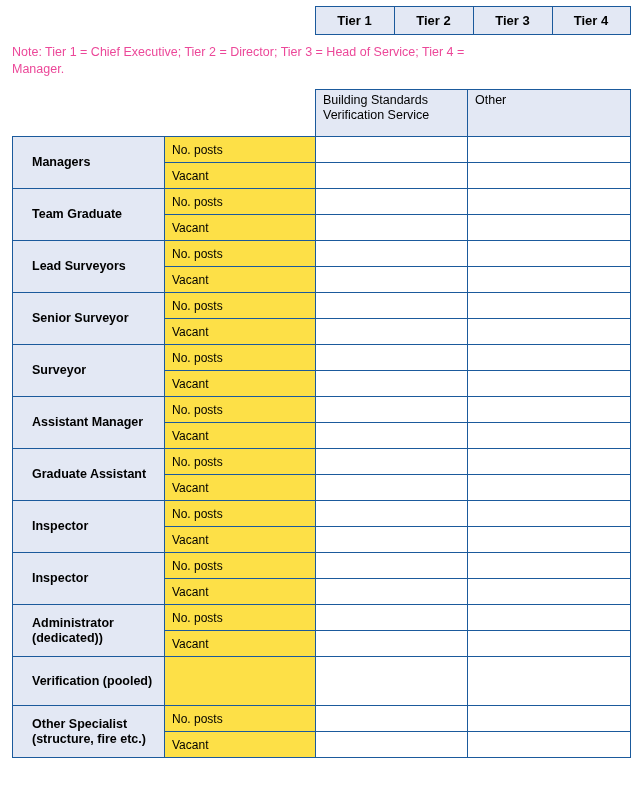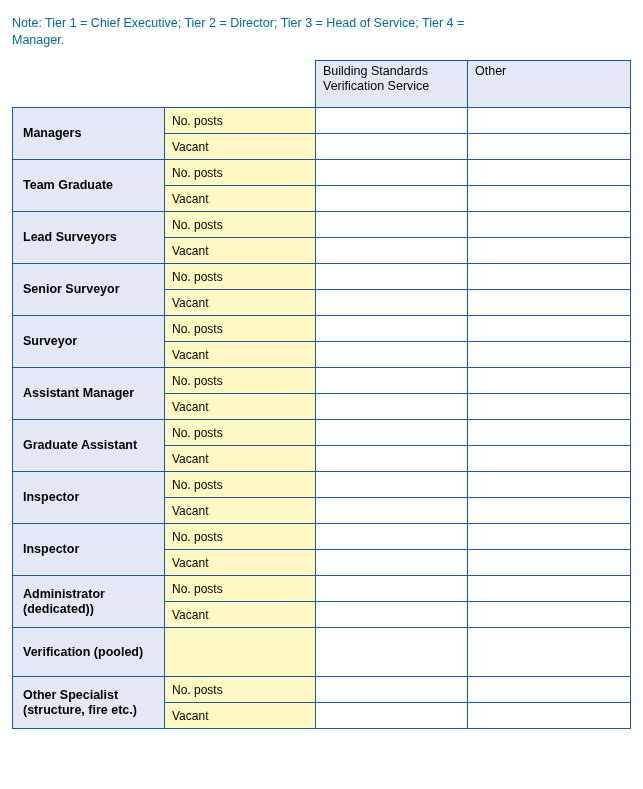--- a/index.html
+++ b/index.html
@@ -67,68 +67,75 @@
   #tier-table .entry-cell {
     background: #ffffff;
   }
 
   
   .note {
     margin: 9px 0 0 12px;
     width: 500px;
     font-size: 12.5px;
     line-height: 1.32;
-    color: #0369a1;
+    color: #ec4899;
   }
 
   
   #staff-table {
     margin: 12px 0 0 12px;
     width: 618px;
   }
   #staff-table .col-head {
     height: 40px;
     font-weight: normal;
     font-size: 12.5px;
     background: #e3e8f4;
     padding: 3px 0 3px 7px;
     line-height: 1.22;
     vertical-align: top;
   }
   #staff-table .role-label {
     font-weight: bold;
     font-size: 12.5px;
     background: #e3e8f4;
-    padding: 2px 0 2px 10px;
+    padding: 2px 0 2px 19px;
     line-height: 1.2;
   }
   #staff-table .metric-label {
     font-size: 12px;
     padding: 2px 0 2px 7px;
-    background: #fef9c3;
+    background: #fde047;
     height: 21px;
   }
   #staff-table .value-cell {
     background: #ffffff;
   }
 </style>
 </head>
 <body>
 
 <div class="page">
 
   <table id="tier-table" class="form-table">
     <colgroup>
       <col style="width:303px">
       <col style="width:79px">
       <col style="width:79px">
       <col style="width:79px">
       <col style="width:78px">
     </colgroup>
     <tbody>
+      <tr>
+        <td class="blank"></td>
+        <td class="tier-head">Tier 1</td>
+        <td class="tier-head">Tier 2</td>
+        <td class="tier-head">Tier 3</td>
+        <td class="tier-head">Tier 4</td>
+      </tr>
     </tbody>
   </table>
 
   <div class="note">Note: Tier 1 = Chief Executive; Tier 2 = Director; Tier 3 = Head of Service; Tier 4 = Manager.</div>
 
   <table id="staff-table" class="form-table">
     <colgroup>
       <col style="width:152px">
       <col style="width:151px">
       <col style="width:152px">

